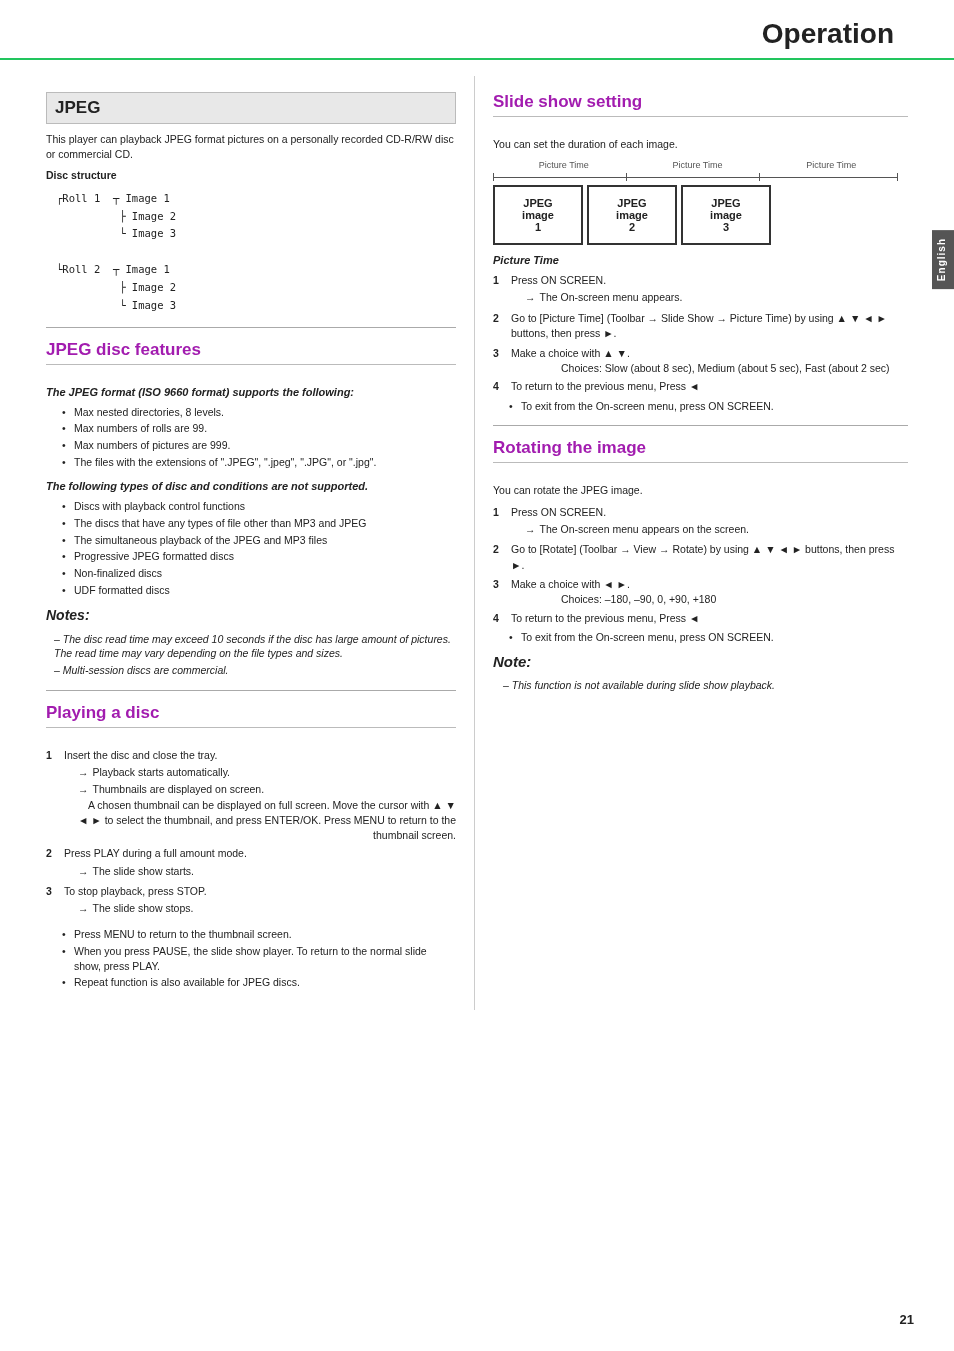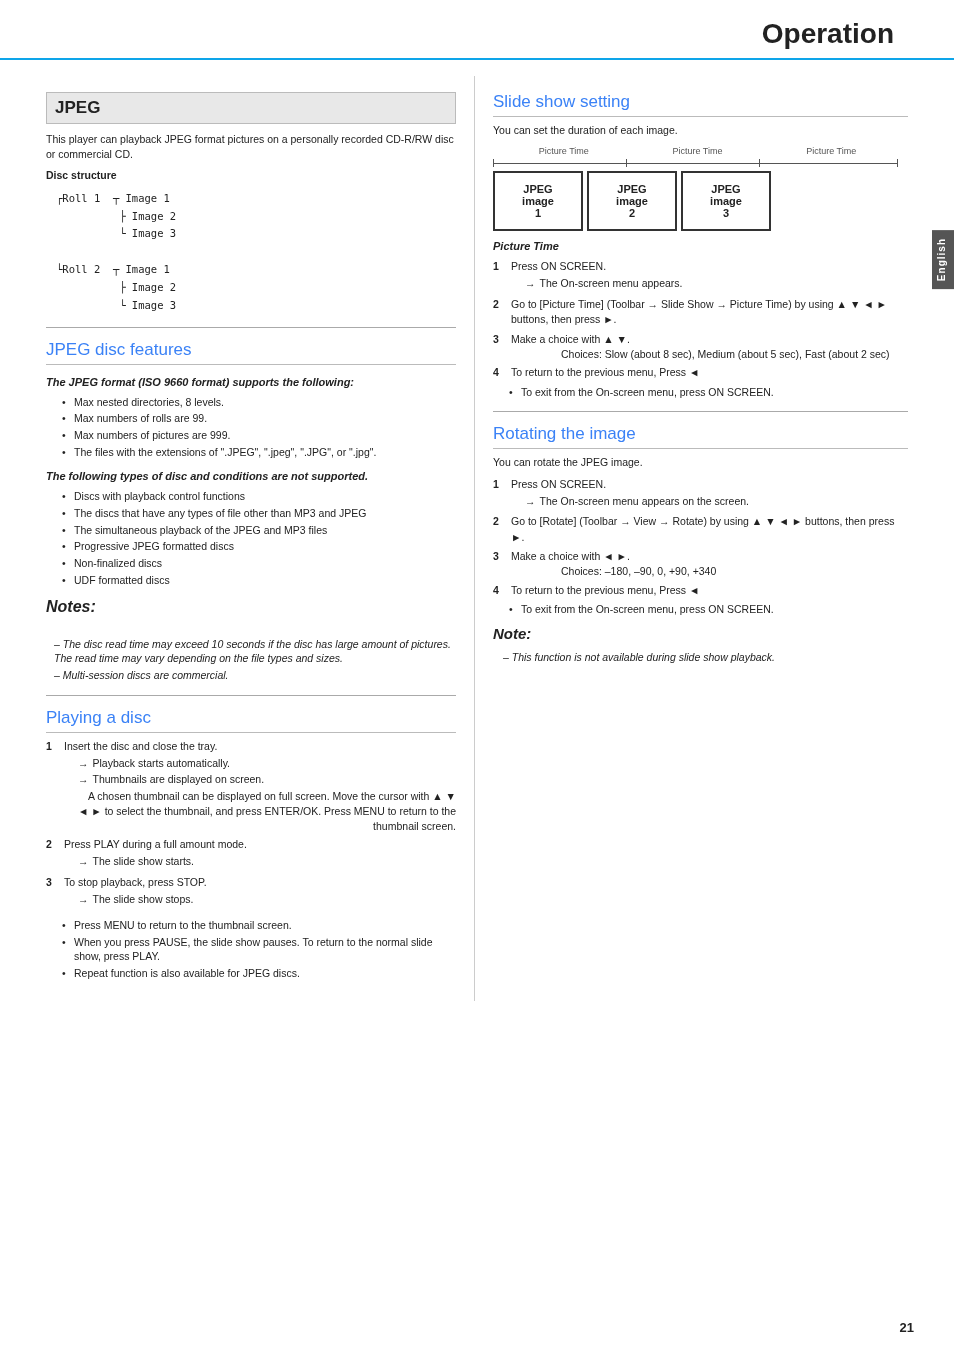--- a/index.html
+++ b/index.html
@@ -10,21 +10,21 @@
       background: #fff;
       width: 954px;
       min-height: 1351px;
       position: relative;
     }
 
     
     .page-header {
       text-align: right;
       padding: 18px 60px 8px 16px;
-      border-bottom: 2px solid #0ea5e9;
+      border-bottom: 2px solid #22c55e;
       margin-bottom: 0;
     }
     .page-header h1 {
       font-size: 28px;
       font-weight: bold;
       color: #222;
     }
 
     
     .side-tab {
@@ -67,23 +67,23 @@
       font-weight: bold;
       color: #222;
       background: #e8e8e8;
       padding: 5px 8px;
       margin-bottom: 8px;
       border: 1px solid #bbb;
     }
 
     .section-title-plain {
       font-size: 17px;
-      font-weight: normal;
-      color: #3b82f6;
-      margin-bottom: 6px;
+      font-weight: bold;
+      color: #a21caf;
+      margin-bottom: 20px;
       padding-bottom: 4px;
       border-bottom: 1px solid #bbb;
     }
 
     .subsection-title {
       font-size: 11px;
       font-weight: bold;
       font-style: italic;
       margin: 10px 0 4px 0;
     }
@@ -103,23 +103,23 @@
     .bullet-list li::before {
       content: '•';
       position: absolute;
       left: 0;
     }
 
     
     .notes-label {
       font-style: italic;
       font-weight: bold;
-      font-size: 16px;
+      font-size: 14px;
       margin-top: 8px;
-      margin-bottom: 18px;
+      margin-bottom: 6px;
     }
     .note-item {
       font-style: italic;
       font-size: 10.5px;
       margin-left: 8px;
       margin-bottom: 2px;
       line-height: 1.4;
     }
     .note-item::before {
       content: '– ';
@@ -189,21 +189,21 @@
       line-height: 1.45;
       margin-bottom: 6px;
     }
 
     strong {
       font-weight: bold;
     }
 
     .page-number {
       position: absolute;
-      bottom: 16px;
+      bottom: 24px;
       right: 40px;
       font-size: 13px;
       font-weight: bold;
       margin-left: 36px;
     }
 
     .tree-container {
       margin: 6px 0 6px 10px;
       font-size: 10.5px;
       line-height: 1.7;
@@ -321,21 +321,21 @@
             <span>To stop playback, press STOP.</span>
             <div class="arrow-item">
               <span class="arrow-sym">→</span>
               <span>The slide show stops.</span>
             </div>
           </div>
         </li>
       </ol>
       <ul class="bullet-list" style="margin-top:9px">
         <li>Press MENU to return to the thumbnail screen.</li>
-        <li>When you press PAUSE, the slide show pauses. To return to the normal slide show, press PLAY.</li>
+        <li>When you press PAUSE, the slide show player. To return to the normal slide show, press PLAY.</li>
         <li>Repeat function is also available for JPEG discs.</li>
       </ul>
     </div>
   </div>
 
   <div class="right-column">
 
     <div>
       <div class="section-title-plain">Slide show setting</div>
       <p>You can set the duration of each image.</p>
@@ -434,21 +434,21 @@
         <li style="margin-top:4px">
           <span class="num">2</span>
           <div class="list-content">
             <span>Go to [Rotate] (Toolbar → View → Rotate) by using ▲ ▼ ◄ ► buttons, then press ►.</span>
           </div>
         </li>
         <li style="margin-top:4px">
           <span class="num">3</span>
           <div class="list-content">
             <span>Make a choice with ◄ ►.</span>
-            <div class="choices-indent">Choices: –180, –90, 0, +90, +340</div>
+            <div class="choices-indent">Choices: –180, –90, 0, +90, +180</div>
           </div>
         </li>
         <li style="margin-top:4px">
           <span class="num">4</span>
           <div class="list-content">
             <span>To return to the previous menu, Press ◄</span>
           </div>
         </li>
       </ol>
       <ul class="bullet-list" style="margin-top:4px">

